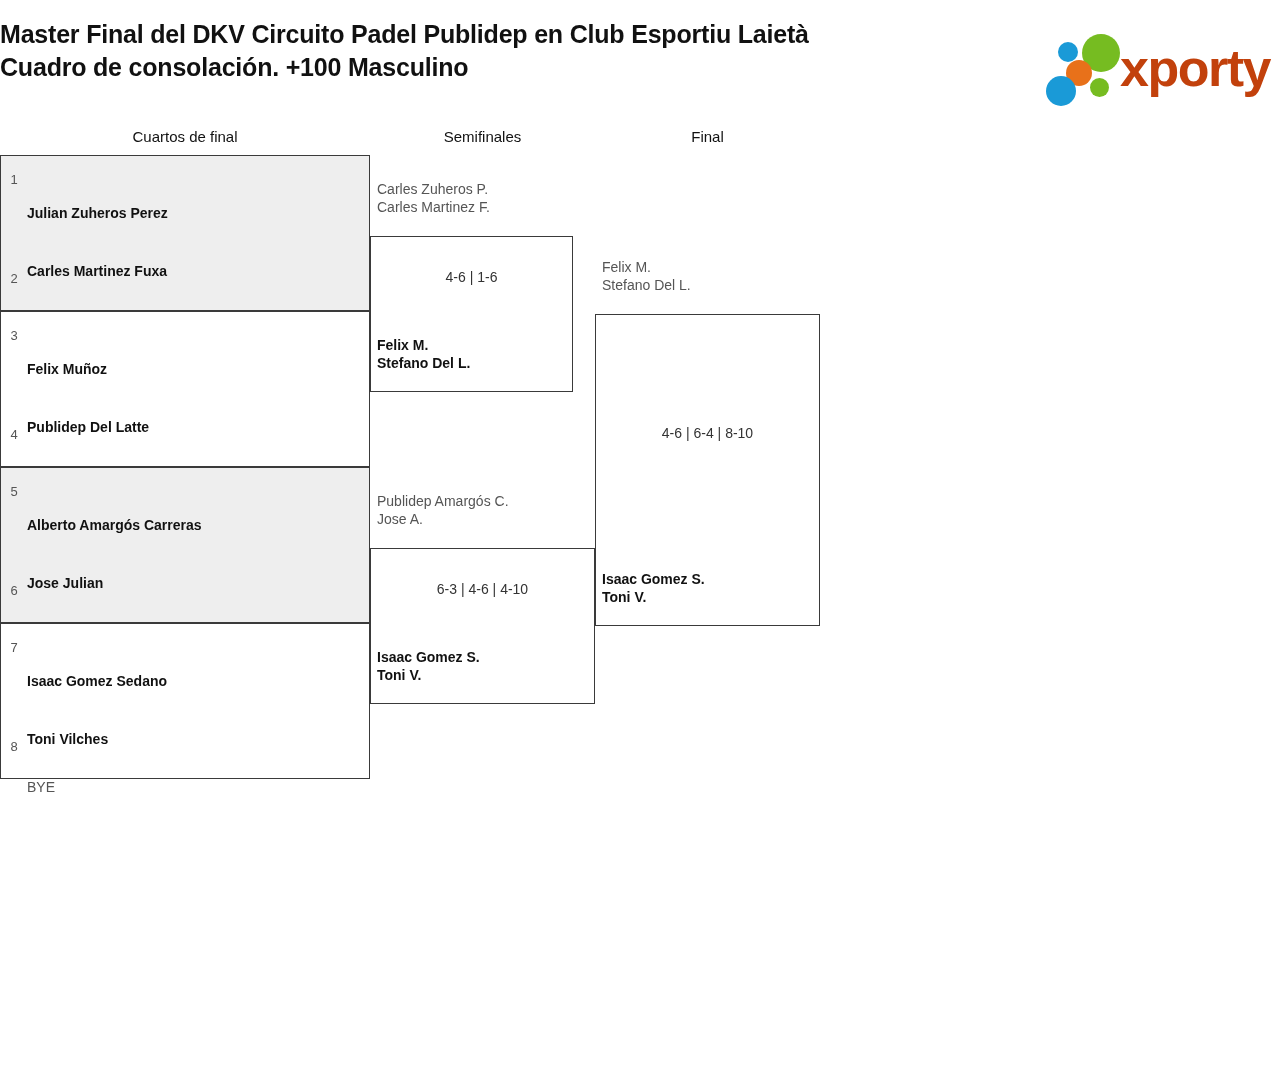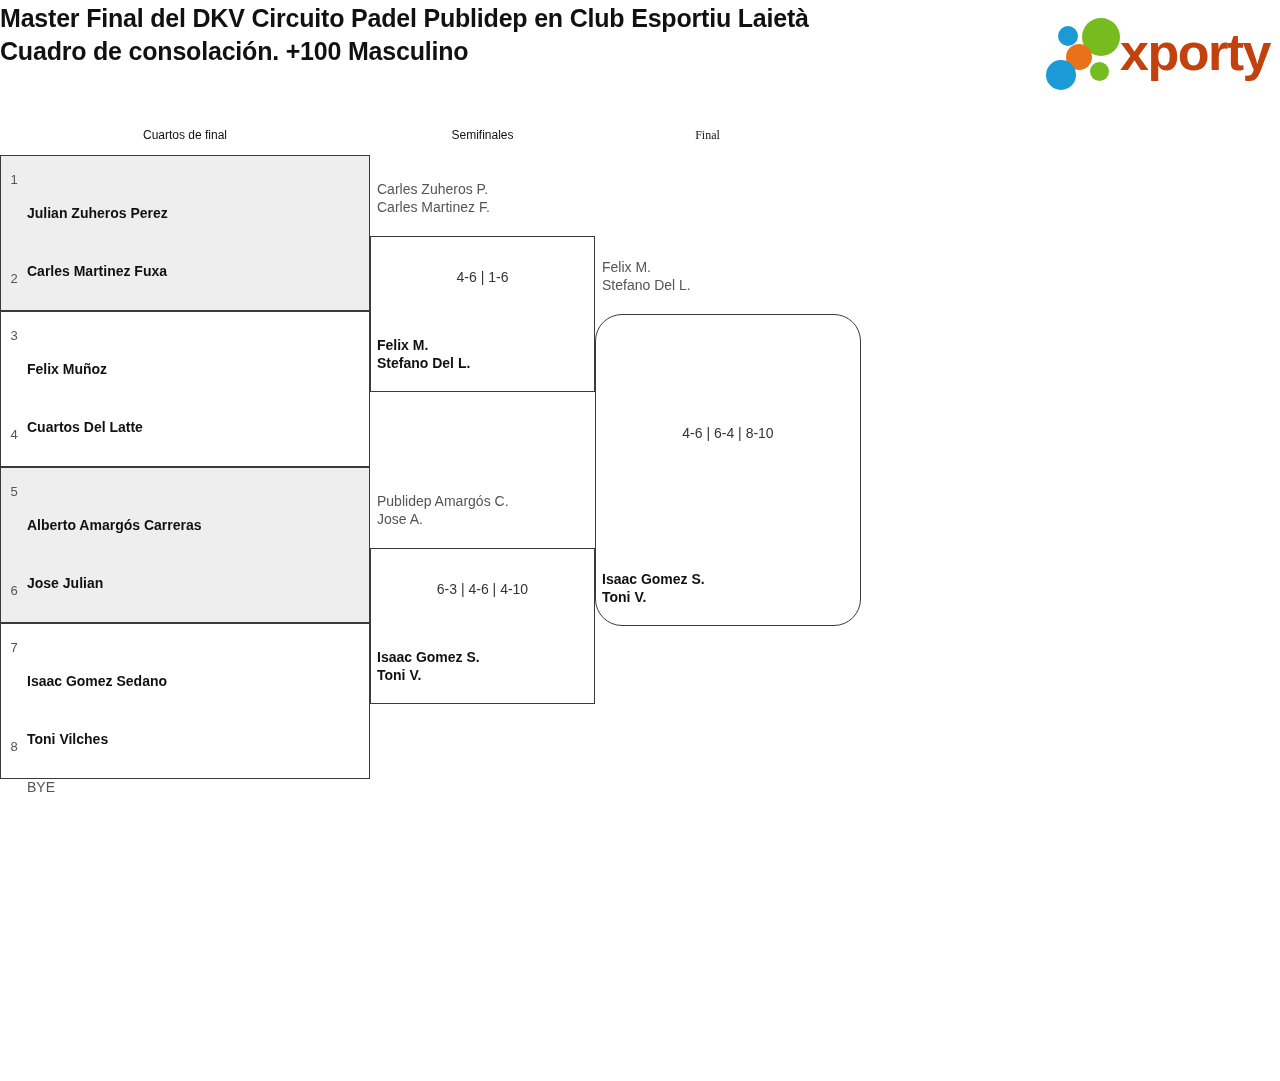--- a/index.html
+++ b/index.html
@@ -13,21 +13,21 @@
     height: 1081px;
     position: relative;
     font-family: "Liberation Sans", sans-serif;
     color: #111111;
     overflow: hidden;
   }
 
   
   #header {
     position: absolute;
-    left: 0; top: 0;
+    left: 0; top: 16px;
     width: 1224px;
     height: 118px;
   }
   #title-block {
     position: absolute;
     left: 0; top: 2px;
     width: 830px;
   }
   .title-line {
     font-size: 25px;
@@ -62,30 +62,30 @@
 
   
   #bracket {
     position: absolute;
     left: 0; top: 118px;
     width: 1280px;
     height: 700px;
   }
   .round-header {
     position: absolute;
-    font-size: 12px;
+    font-size: 15px;
     font-weight: normal;
     color: #111111;
     text-align: center;
     top: 10px;
     white-space: nowrap;
   }
   #header-qf  { left: 0px;   width: 370px; }
   #header-sf  { left: 370px; width: 225px; }
-  #header-f   { left: 595px; width: 225px; font-family: Liberation Serif, serif; }
+  #header-f   { left: 595px; width: 225px; }
 
   
   .qf-box {
     position: absolute;
     left: 0;
     width: 370px;
     height: 156px;
     border: 1px solid #3a3a3a;
     margin-top: -1px;
   }
@@ -194,21 +194,21 @@
         <span class="pl">BYE</span>
       </span>
     </div>
   </div>
 
   <div class="qf-box plain" style="top:194px;">
     <div class="qf-slot top">
       <span class="seed">3</span>
       <span class="team">
         <span class="pl">Felix Muñoz</span>
-        <span class="pl">Cuartos Del Latte</span>
+        <span class="pl">Publidep Del Latte</span>
       </span>
     </div>
     <div class="qf-slot bottom">
       <span class="seed">4</span>
       <span class="team bye">
         <span class="pl">BYE</span>
       </span>
     </div>
   </div>
 
@@ -242,21 +242,21 @@
         <span class="pl">BYE</span>
       </span>
     </div>
   </div>
 
   <div class="adv loser" style="left:377px; top:62px;">
     <span class="pl">Carles Zuheros P.</span>
     <span class="pl">Carles Martinez F.</span>
   </div>
 
-  <div class="match-box" style="left:370px; top:118px; width:225px; height:156px;">
+  <div class="match-box" style="left:370px; top:118px; width:203px; height:156px;">
     <div class="score" style="top:32px;">4-6 | 1-6</div>
   </div>
 
   <div class="adv winner" style="left:377px; top:218px;">
     <span class="pl">Felix M.</span>
     <span class="pl">Stefano Del L.</span>
   </div>
 
   <div class="adv loser" style="left:377px; top:374px;">
     <span class="pl">Publidep Amargós C.</span>
@@ -270,21 +270,21 @@
   <div class="adv winner" style="left:377px; top:530px;">
     <span class="pl">Isaac Gomez S.</span>
     <span class="pl">Toni V.</span>
   </div>
 
   <div class="adv loser" style="left:602px; top:140px;">
     <span class="pl">Felix M.</span>
     <span class="pl">Stefano Del L.</span>
   </div>
 
-  <div class="match-box" style="left:595px; top:196px; width:266px; height:312px;border-radius:27px;">
+  <div class="match-box" style="left:595px; top:196px; width:225px; height:312px;">
     <div class="score" style="top:110px;">4-6 | 6-4 | 8-10</div>
   </div>
 
   <div class="adv winner" style="left:602px; top:452px;">
     <span class="pl">Isaac Gomez S.</span>
     <span class="pl">Toni V.</span>
   </div>
 
 </div>
 

